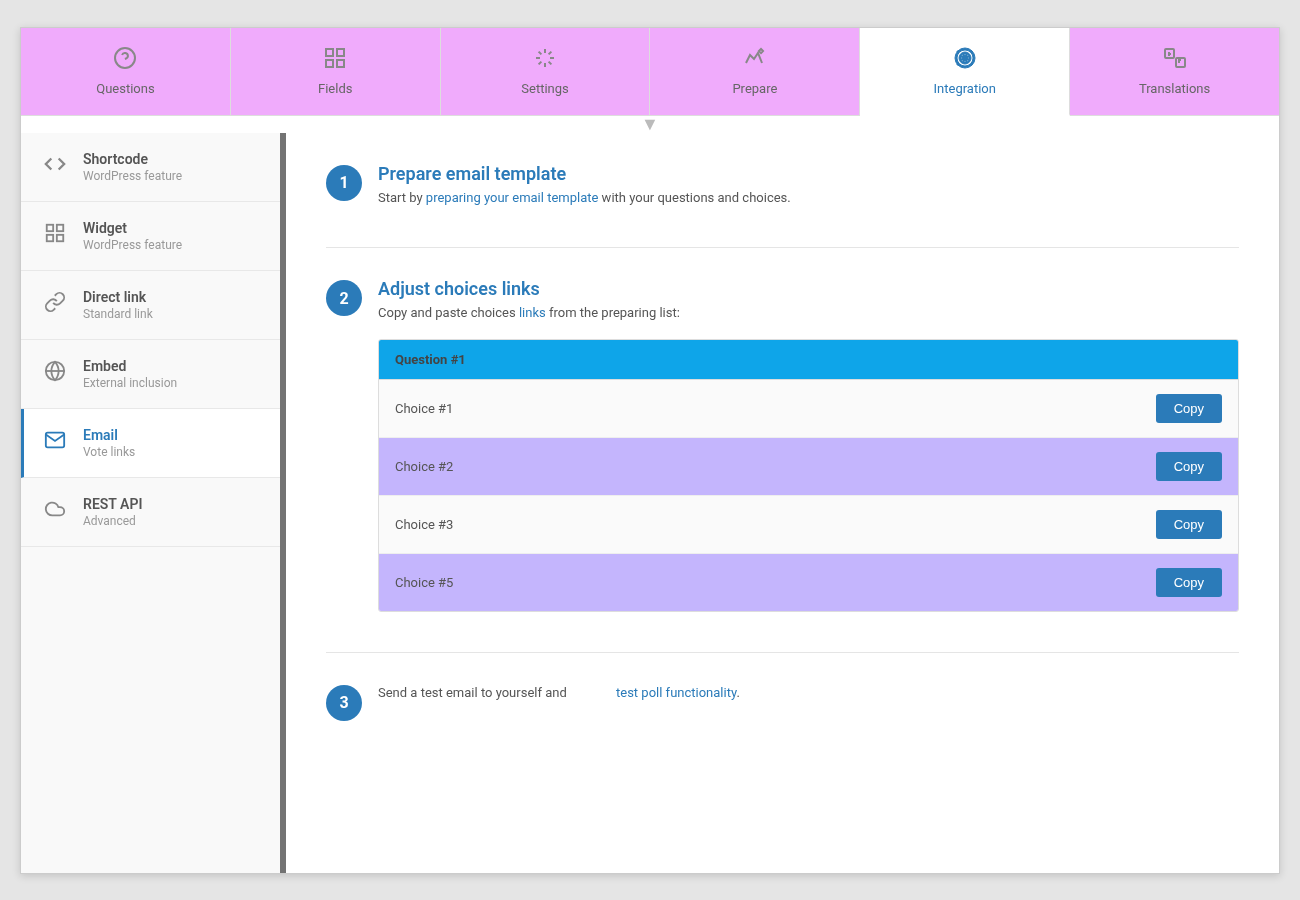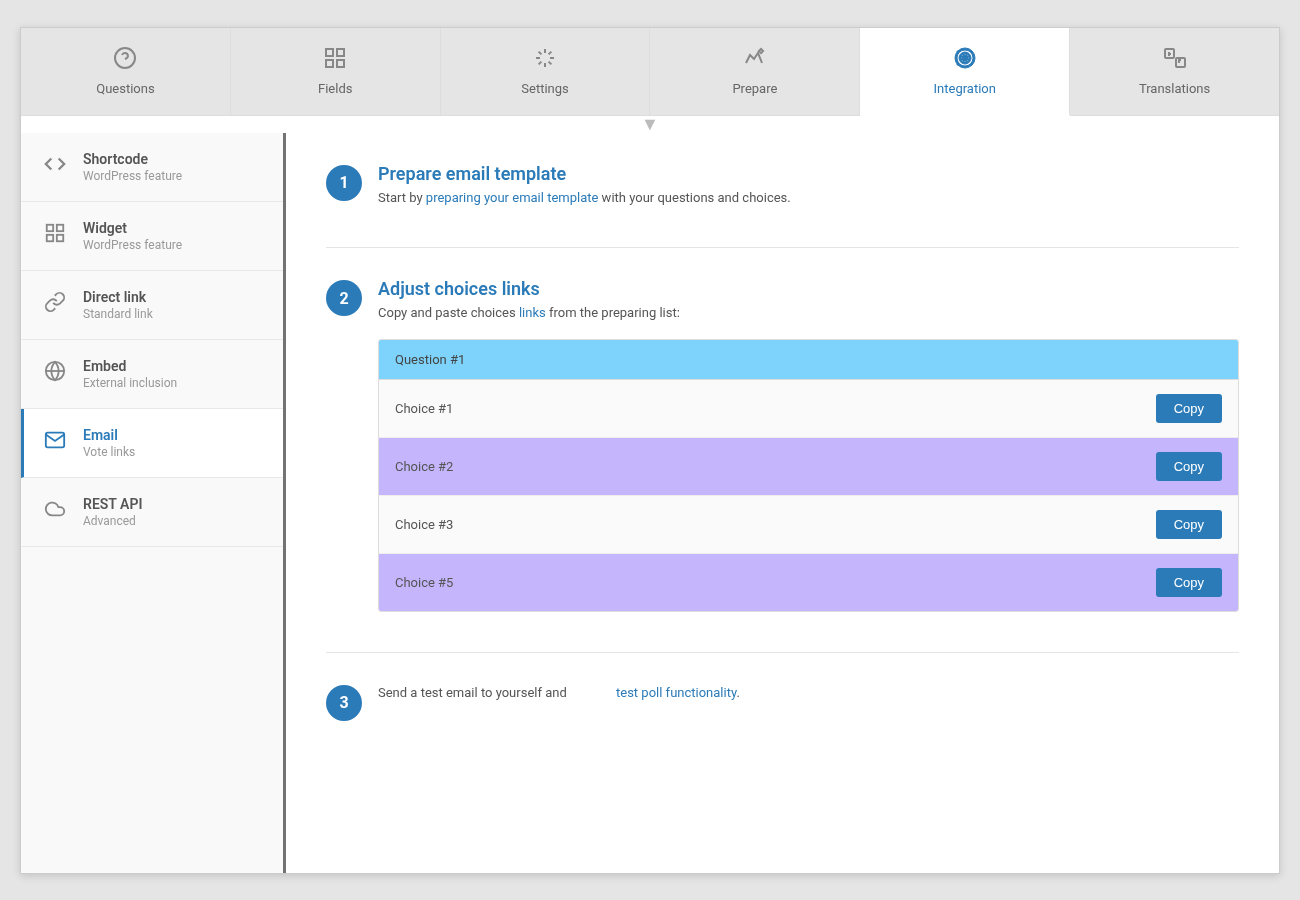--- a/index.html
+++ b/index.html
@@ -28,21 +28,21 @@
       flex: 1;
       display: flex;
       flex-direction: column;
       align-items: center;
       justify-content: center;
       padding: 18px 10px;
       cursor: pointer;
       border-right: 1px solid #ddd;
       color: #666;
       font-size: 13px;
-      background: #e5e5e5;
+      background: #f0abfc;
       text-decoration: none;
       transition: background 0.2s;
     }
     .nav-tab:last-child { border-right: none; }
     .nav-tab.active {
       background: #fff;
       color: #2b7bb9;
       border-bottom: 2px solid #fff;
       margin-bottom: -1px;
     }
@@ -60,21 +60,21 @@
 
     
     .main-layout {
       display: flex;
       min-height: 740px;
     }
 
     
     .sidebar {
       width: 265px;
-      border-right: 3px solid #737373;
+      border-right: 6px solid #737373;
       background: #f9f9f9;
       flex-shrink: 0;
     }
     .sidebar-item {
       display: flex;
       align-items: center;
       padding: 18px 20px;
       border-bottom: 1px solid #e8e8e8;
       cursor: pointer;
       color: #555;
@@ -159,24 +159,24 @@
 
     
     .choices-table {
       border: 1px solid #ddd;
       border-radius: 3px;
       margin-top: 16px;
       margin-left: 52px;
       overflow: hidden;
     }
     .choices-header {
-      background: #7dd3fc;
+      background: #0ea5e9;
       padding: 12px 16px;
       font-size: 13px;
-      font-weight: 400;
+      font-weight: 700;
       color: #444;
       border-bottom: 1px solid #ddd;
     }
     .choice-row {
       display: flex;
       align-items: center;
       justify-content: space-between;
       padding: 14px 16px;
       border-bottom: 1px solid #eee;
       background: #c4b5fd;

